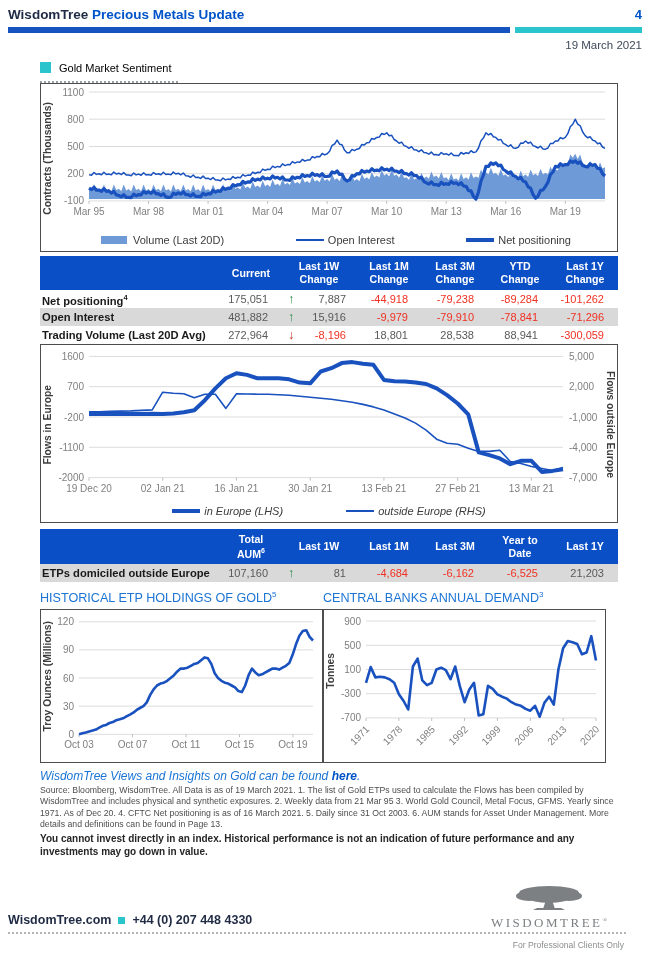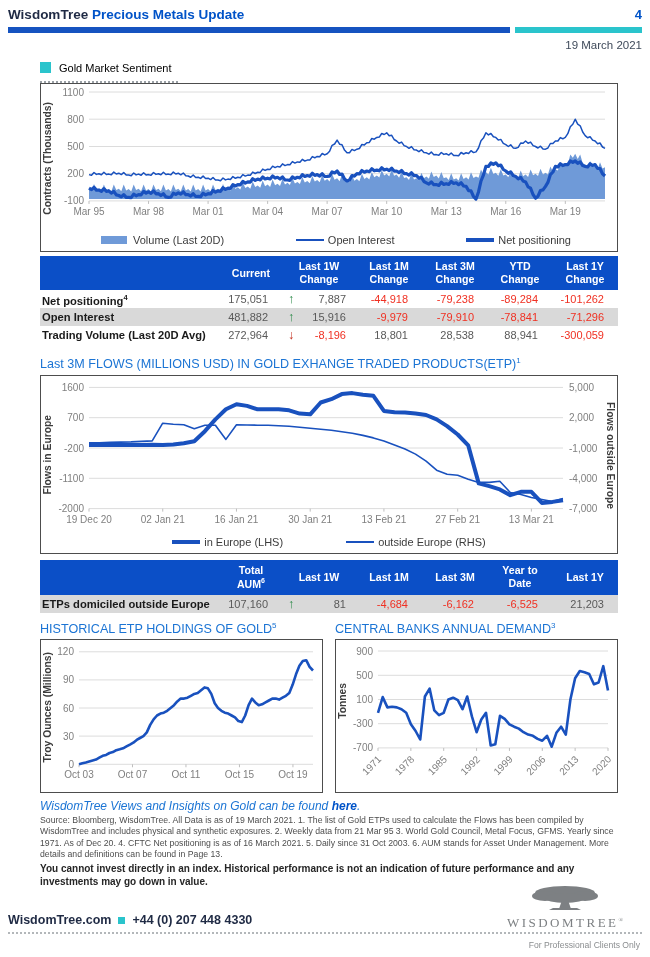--- a/index.html
+++ b/index.html
@@ -26,21 +26,21 @@
   .chart-title sup { font-size:8px; }
 
   .cbox { position:relative; margin-left:40px; width:578px; border:1px solid #4D4D4D; background:#fff; }
   .cbox-half { position:relative; border:1px solid #4D4D4D; background:#fff; }
   .ylab { position:absolute; left:1px; top:0; bottom:18px; display:flex; align-items:center; }
   .ylab span { writing-mode:vertical-rl; transform:rotate(180deg); font-size:10.3px; font-weight:bold; color:#3C3C3C; }
   .ylab-r { position:absolute; right:1px; top:0; bottom:18px; display:flex; align-items:center; }
   .ylab-r span { writing-mode:vertical-rl; font-size:10.3px; font-weight:bold; color:#3C3C3C; }
   svg .tk { font-family:"Liberation Sans", sans-serif; font-size:10px; fill:#7F7F7F; }
   .legend { display:flex; align-items:center; padding:0 46px 5px 60px; justify-content:space-between; }
-  .legend2 { display:flex; align-items:center; padding:0 0 5px 0; justify-content:center; gap:63px; }
+  .legend2 { display:flex; align-items:center; padding:0 0 5px 0; justify-content:center; gap:63px;font-style:italic; }
   .li { display:flex; align-items:center; font-size:11px; color:#3C3C3C; }
   .sw-area { width:26px; height:8px; background:#6F9AD8; margin-right:6px; }
   .sw-thin { width:28px; height:2px; background:#1951BE; margin-right:4px; }
   .sw-thick { width:28px; height:4px; background:#1951BE; margin-right:4px; }
 
   
   table { border-collapse:collapse; table-layout:fixed; width:578px; margin-left:40px; }
   col.c0{width:180px;} col.c1{width:62px;} col.c2{width:74px;} col.c3{width:66px;} col.c4{width:66px;} col.c5{width:64px;} col.c6{width:66px;}
   thead td { background:#0B4FC7; color:#fff; font-weight:bold; font-size:10.6px; text-align:center; vertical-align:middle; padding:4px 2px; line-height:1.25; }
   thead td .hl{ display:block; }
@@ -50,34 +50,34 @@
   td.lbl { font-weight:bold; color:#1A1A1A; padding-left:2px; font-size:11.2px; }
   td.lbl sup { font-size:7.5px; }
   td.val { text-align:right; padding-right:14px; color:#595959; }
   td.chg { }
   .chgwrap { display:flex; align-items:center; justify-content:flex-end; padding:0 10px 0 6px; color:#595959; }
   .chgwrap .arrow { margin-right:auto; font-weight:bold; font-size:12.5px; }
   .arrow.up { color:#2E8B4A; }
   .arrow.down { color:#C53322; }
   .num.neg, .chgwrap .num.neg { color:#F03022; }
 
-  .bottomrow { display:flex; margin-left:40px; width:578px; gap:12px; margin-top:8px; }
+  .bottomrow { display:flex; margin-left:40px; width:578px; margin-top:8px; }
   .bcol { width:283px; }
   .bcol2 { width:283px; }
   .bct { font-size:12.6px; color:#1B74D4; margin-bottom:3px; white-space:nowrap; }
   .bct sup { font-size:8px; }
 
   
   .views { margin:6px 0 2px 40px; font-size:12px; font-style:italic; color:#1B74D4; }
   .views .lnk { font-weight:bold; font-style:italic; color:#0053C8; cursor:pointer; }
   .src { margin:2px 0 0 40px; width:578px; font-size:8.7px; line-height:1.32; color:#4D4D4D; }
   .disc { margin:1px 0 0 40px; width:578px; font-size:10px; line-height:1.32; color:#262626; font-weight:bold; }
 
   
-  .foot { position:absolute; left:0; right:0; bottom:0; height:72px; }
+  .foot { position:absolute; left:0; right:16px; bottom:0; height:72px; }
   .foot .contact { position:absolute; left:8px; bottom:30px; font-size:12.5px; font-weight:bold; color:#1F2A44; display:flex; align-items:center; }
   .foot .contact .sq { display:inline-block; width:7px; height:7px; background:#2AC4CC; margin:0 7px; }
   .foot .dots { position:absolute; left:8px; right:8px; bottom:23px; border-top:2px dotted #B3B7BA; }
   .logo { position:absolute; right:10px; bottom:26px; width:150px; text-align:center; color:#7D8083; }
   .logo .lt { font-family:"Liberation Serif", serif; font-size:13px; letter-spacing:2.5px; color:#7D8083; white-space:nowrap; }
   .logo .lt sup { font-size:6px; letter-spacing:0; }
   .tagline { position:absolute; right:10px; bottom:7px; font-size:8.6px; color:#8A8D8F; }
 </style>
 </head>
 <body>
@@ -234,21 +234,20 @@
           </td>
         <td class="val num">18,801</td>
         <td class="val num">28,538</td>
         <td class="val num">88,941</td>
         <td class="val num neg">-300,059</td>
       </tr>
     </tbody>
   </table>
 
   
-  <div class="chart-title" style="margin-top:12px"><span>Last 3M FLOWS (MILLIONS USD) IN GOLD EXHANGE TRADED PRODUCTS(ETP)</span><sup>1</sup></div>
   <div class="cbox">
     <div class="ylab">
         <span>Flows in Europe</span>
       </div>
     <div class="ylab-r">
         <span>Flows outside Europe</span>
       </div>
     <svg width="574" height="156">
         <line x1="48" y1="11.4" x2="522" y2="11.4" stroke="#DCDCDC" stroke-width="1"></line>
         <text class="tk" x="43" y="14.9" text-anchor="end">1600</text>

